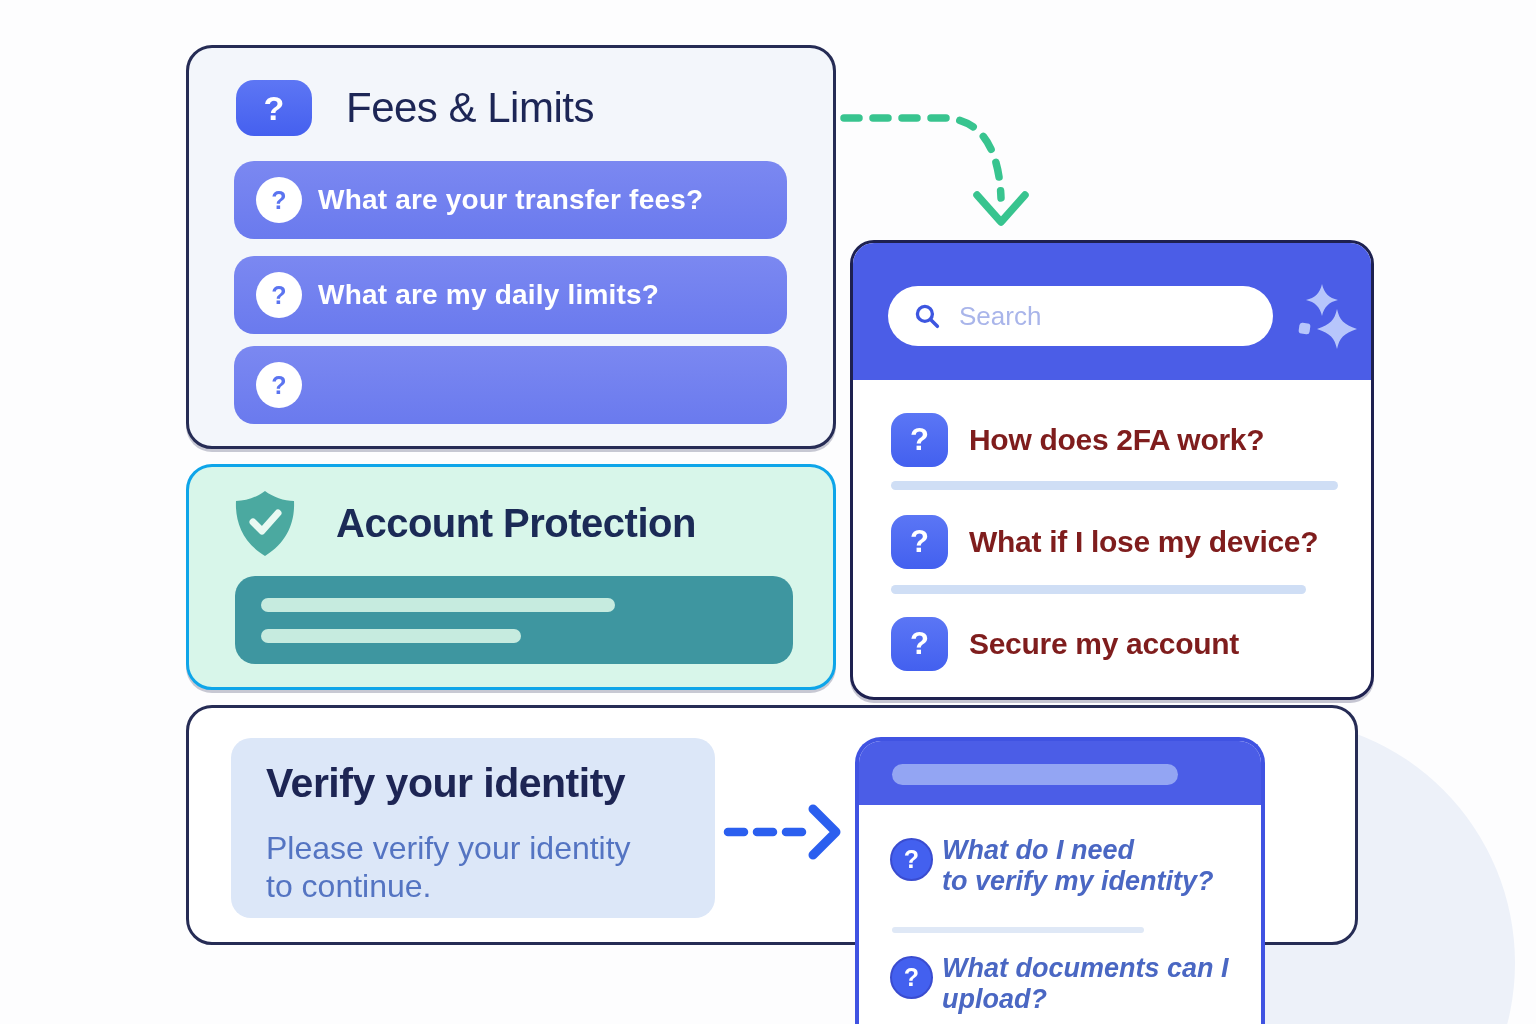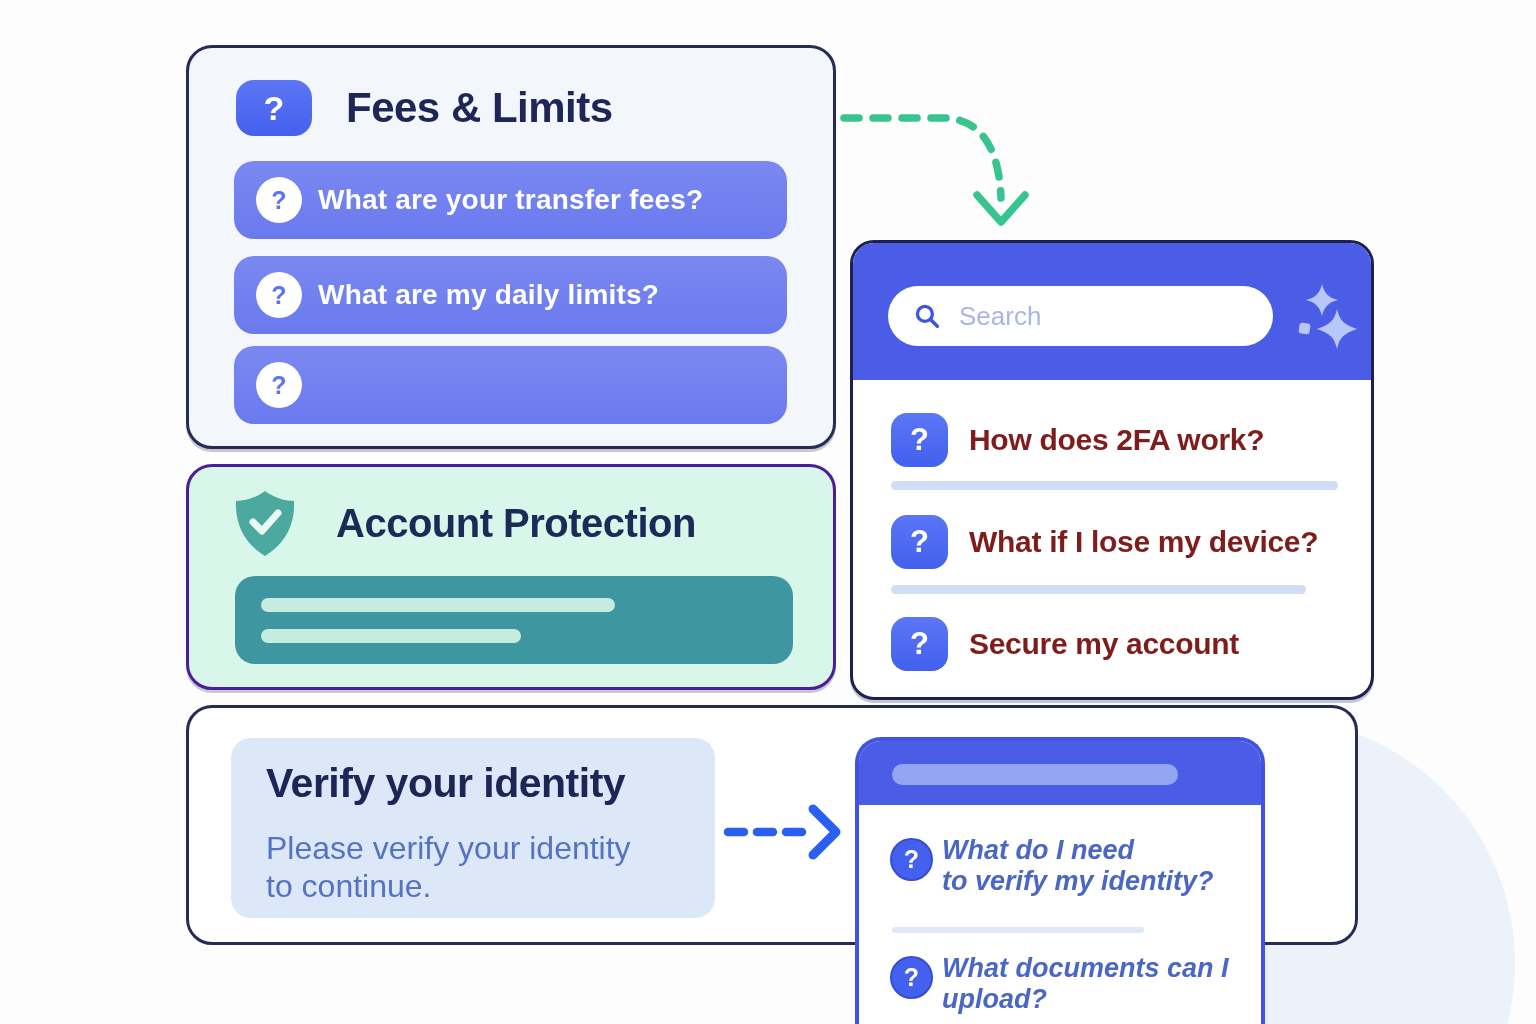--- a/index.html
+++ b/index.html
@@ -17,38 +17,38 @@
     background:#f3f6fb;border:3px solid #262c55;border-radius:26px;
     box-shadow:0 3px 0 rgba(38,44,85,.25);
   }
   .fees-header{position:absolute;left:47px;top:32px;display:flex;align-items:center;}
   .q-badge{
     width:76px;height:56px;border-radius:18px;flex:0 0 auto;
     background:linear-gradient(180deg,#5d76f4,#4560ef);
     display:flex;align-items:center;justify-content:center;
     color:#ffffff;font-size:34px;font-weight:bold;
   }
-  .fees-title{margin-left:34px;font-size:42px;font-weight:bold;color:#1d2656;letter-spacing:-0.5px;}
+  .fees-title{margin-left:34px;font-size:42px;font-weight:normal;color:#1d2656;letter-spacing:-0.5px;}
   .faq-button{
     position:absolute;left:45px;width:553px;height:78px;border-radius:20px;
     background:linear-gradient(180deg,#7b88f1,#6a7aee);
     display:flex;align-items:center;padding-left:22px;cursor:pointer;
   }
   .faq-button .q-circle{
     width:46px;height:46px;border-radius:50%;background:#ffffff;flex:0 0 auto;
     display:flex;align-items:center;justify-content:center;
     color:#5b74f0;font-size:25px;font-weight:bold;
   }
   .faq-button .faq-btn-label{margin-left:16px;color:#ffffff;font-size:28px;font-weight:bold;letter-spacing:0.2px;}
   .fb-0{top:113px;} .fb-1{top:208px;} .fb-2{top:298px;}
 
   
   .protection-card{
     position:absolute;left:186px;top:464px;width:650px;height:226px;z-index:2;
-    background:#d8f6ea;border:3px solid #4c1d95;border-radius:26px;
+    background:#d8f6ea;border:3px solid #0ea5e9;border-radius:26px;
     box-shadow:0 3px 0 rgba(38,44,85,.25);
   }
   .shield-wrap{position:absolute;left:44px;top:22px;width:64px;height:70px;}
   .protection-title{position:absolute;left:147px;top:34px;font-size:40px;font-weight:bold;color:#1b2a56;letter-spacing:-0.5px;}
   .teal-block{position:absolute;left:46px;top:109px;width:558px;height:88px;border-radius:20px;background:#3e96a0;}
   .teal-bar{position:absolute;height:14px;border-radius:7px;background:#c6ebdf;}
   .tb-0{left:26px;top:22px;width:354px;}
   .tb-1{left:26px;top:53px;width:260px;}
 
   

